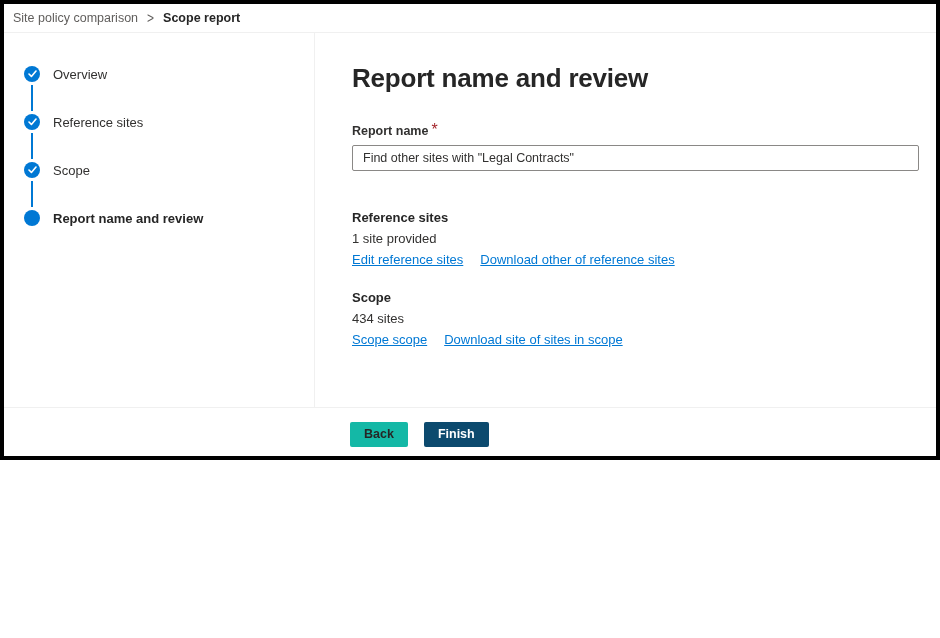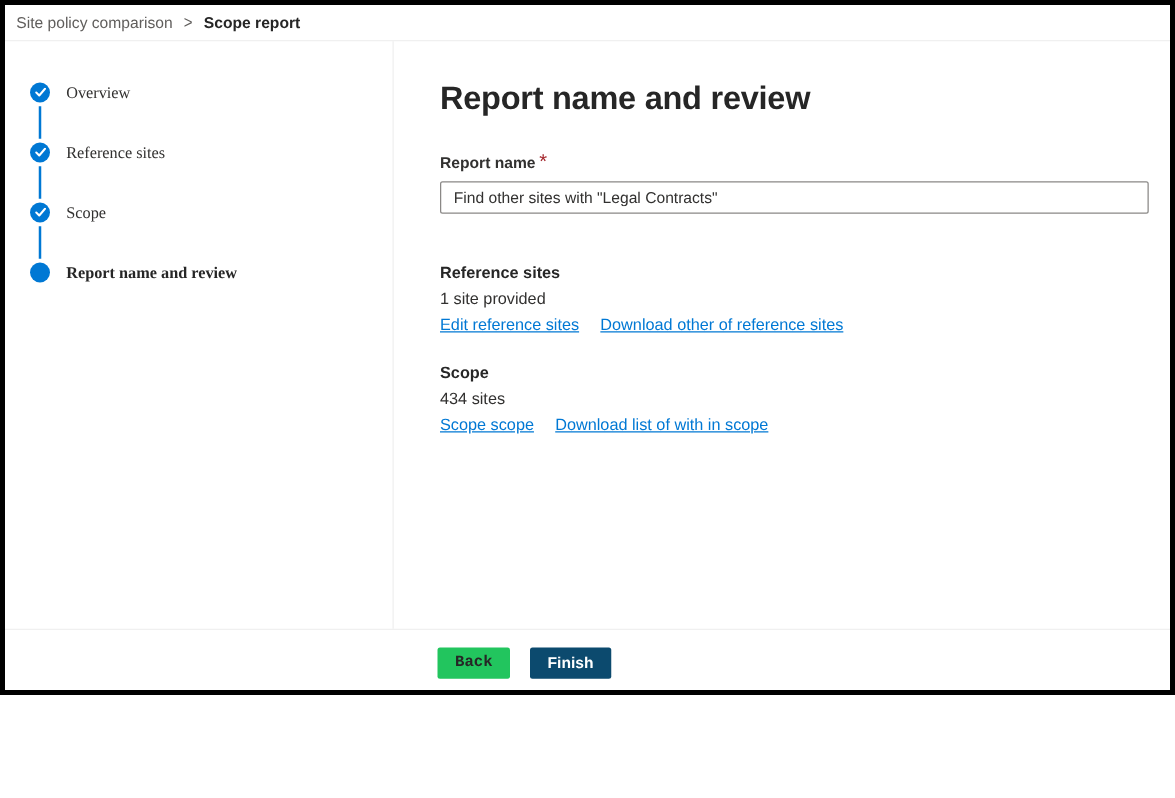--- a/index.html
+++ b/index.html
@@ -4,21 +4,21 @@
 <style>
   * { box-sizing: border-box; margin: 0; padding: 0; }
   html, body { background: #fff; }
   body {
     font-family: "Liberation Sans", "DejaVu Sans", sans-serif;
     color: #323130;
     width: 940px;
   }
   .page {
     width: 940px;
-    height: 556px;
+    height: 460px;
     border: 4px solid #000;
     background: #fff;
     display: flex;
     flex-direction: column;
     overflow: hidden;
   }
   
   .breadcrumb-bar {
     height: 29px;
     flex: 0 0 29px;
@@ -37,21 +37,20 @@
     flex: 1 1 auto;
     display: flex;
     min-height: 0;
   }
   
   .stepper {
     width: 311px;
     flex: 0 0 311px;
     border-right: 1px solid #f0f0f0;
     padding: 33px 0 0 20px;
-    font-family: Liberation Serif, serif;
   }
   .step {
     position: relative;
     display: flex;
     align-items: center;
     gap: 13px;
     height: 16px;
     margin-bottom: 32px;
     cursor: pointer;
   }
@@ -137,21 +136,21 @@
     border: none;
     border-radius: 2px;
     font-family: "Liberation Sans", "DejaVu Sans", sans-serif;
     font-size: 12.5px;
     font-weight: 700;
     cursor: pointer;
     display: inline-flex;
     align-items: center;
     justify-content: center;
   }
-  .btn-back { min-width: 57px; background: #22c55e; color: #262626; padding: 0 14px; font-family: Liberation Mono, monospace; }
+  .btn-back { min-width: 57px; background: #14b8a6; color: #262626; padding: 0 14px; }
   .btn-finish { min-width: 60px; background: #0c4a6e; color: #fff; padding: 0 14px; }
 </style>
 </head>
 <body>
 
 <div class="page">
 
   <header class="breadcrumb-bar">
     <span class="crumb-parent">Site policy comparison</span>
     <span class="crumb-sep">&gt;</span>
@@ -211,21 +210,21 @@
           <a class="link">Edit reference sites</a>
           <a class="link">Download other of reference sites</a>
         </div>
       </section>
 
       <section class="review-section">
         <div class="section-heading">Scope</div>
         <div class="section-summary">434 sites</div>
         <div class="links-row">
           <a class="link">Scope scope</a>
-          <a class="link">Download list of with in scope</a>
+          <a class="link">Download site of sites in scope</a>
         </div>
       </section>
     </main>
 
   </div>
 
   <footer class="footer">
     <button class="btn btn-back">Back</button>
     <button class="btn btn-finish">Finish</button>
   </footer>

